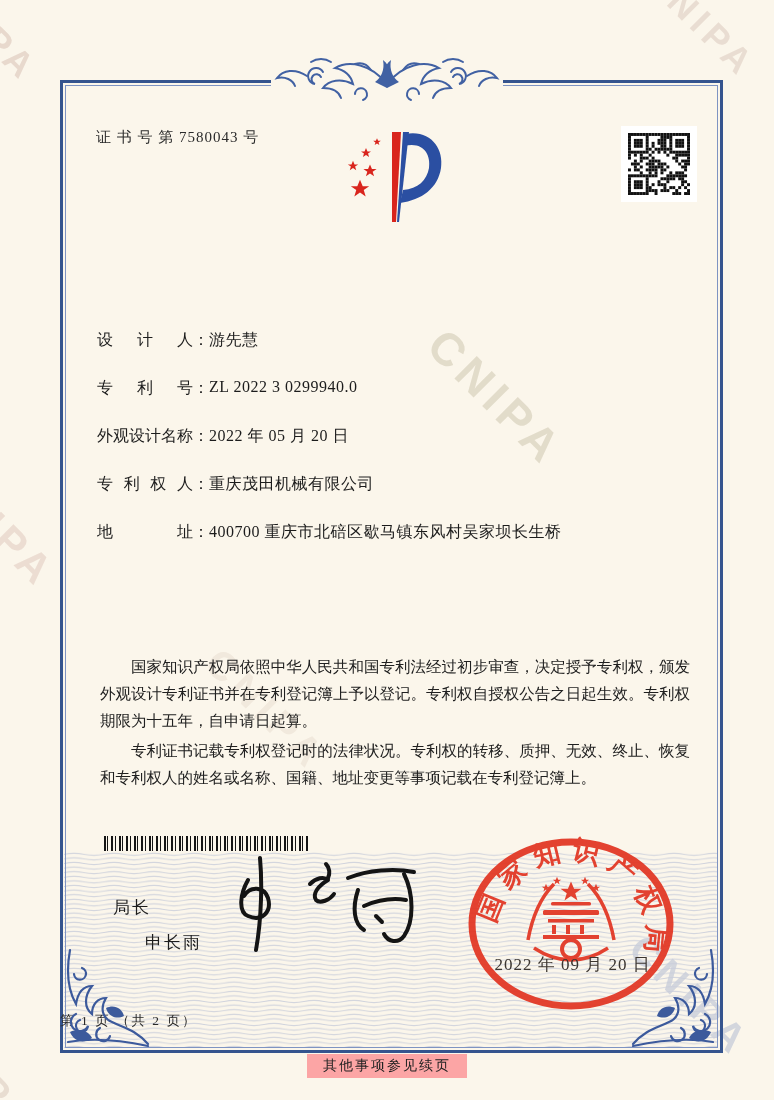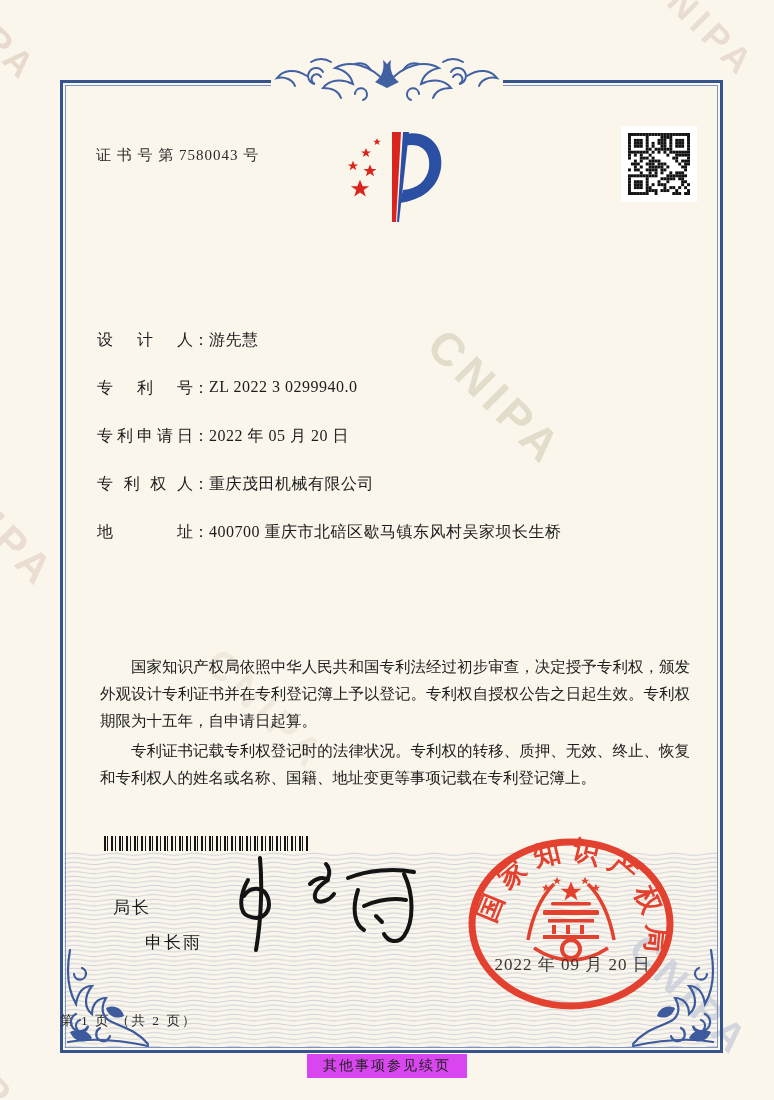--- a/index.html
+++ b/index.html
@@ -7,21 +7,21 @@
   #page{position:relative;width:774px;height:1100px;background:#fbf6eb;overflow:hidden;}
 
   .wm{position:absolute;font-family:"Liberation Sans",sans-serif;font-weight:bold;
       letter-spacing:6px;transform:rotate(45deg);transform-origin:left top;white-space:nowrap;}
 
   
   .frame-outer{position:absolute;left:60px;top:80px;width:657px;height:967px;
       border:3px solid #35548e;}
   .frame-inner{position:absolute;left:2px;top:2px;right:2px;bottom:2px;border:1px solid #7e93c2;}
 
-  .cert-no{position:absolute;left:96px;top:128px;font-size:15px;color:#2b2b2b;letter-spacing:1px;margin-top:18px;}
+  .cert-no{position:absolute;left:96px;top:128px;font-size:15px;color:#2b2b2b;letter-spacing:1px;}
 
   .qr{position:absolute;left:621px;top:126px;width:62px;height:62px;background:#fff;padding:7px;}
 
   .logo{position:absolute;left:330px;top:126px;width:118px;height:100px;}
 
   .title{position:absolute;left:60px;top:234px;width:657px;text-align:center;
       font-size:38px;font-weight:bold;color:#171717;letter-spacing:6px;}
 
   .fields{position:absolute;left:97px;top:330px;width:600px;}
   .frow{height:20px;margin-bottom:28px;font-size:16px;color:#1c1c1c;white-space:nowrap;}
@@ -49,21 +49,21 @@
   .signature{position:absolute;left:218px;top:850px;width:210px;height:110px;}
 
   .seal{position:absolute;left:466px;top:836px;width:210px;height:176px;}
   .seal-date{position:absolute;left:480px;top:953px;width:185px;text-align:center;
       font-size:17px;color:#3b3530;letter-spacing:1px;z-index:6;}
 
   .page-info{position:absolute;left:60px;top:1012px;width:657px;text-align:left;
       font-size:13.5px;color:#2a2a2a;letter-spacing:2px;}
 
   .cont-note{position:absolute;left:0;top:1054px;width:774px;text-align:center;}
-  .cont-note span{display:inline-block;background:#d946ef;padding:3px 16px;
+  .cont-note span{display:inline-block;background:#fca5a5;padding:3px 16px;
       font-size:14px;color:#222;letter-spacing:2px;}
 
   .ornament-top{position:absolute;left:271px;top:50px;width:232px;height:54px;z-index:3;}
   .ornament-bl{position:absolute;left:62px;top:946px;width:90px;height:104px;z-index:3;}
   .ornament-br{position:absolute;left:629px;top:946px;width:90px;height:104px;z-index:3;transform:scaleX(-1);}
 </style>
 </head>
 <body>
 
 <div id="page">
@@ -399,21 +399,21 @@
 
 
   <div class="fields">
     <div class="frow">
       <span class="f-label">设计人</span><span class="f-colon">：</span><span class="f-value">游先慧</span>
     </div>
     <div class="frow">
       <span class="f-label">专利号</span><span class="f-colon">：</span><span class="f-value">ZL 2022 3 0299940.0</span>
     </div>
     <div class="frow">
-      <span class="f-label">专利申请日</span><span class="f-colon">：</span><span class="f-value">2022 年 05 月 20 日</span>
+      <span class="f-label">外观设计名称</span><span class="f-colon">：</span><span class="f-value">2022 年 05 月 20 日</span>
     </div>
     <div class="frow">
       <span class="f-label">专利权人</span><span class="f-colon">：</span><span class="f-value">重庆茂田机械有限公司</span>
     </div>
     <div class="frow">
       <span class="f-label">地址</span><span class="f-colon">：</span><span class="f-value">400700 重庆市北碚区歇马镇东风村吴家坝长生桥</span>
     </div>
   </div>
 
   <div class="paras">

